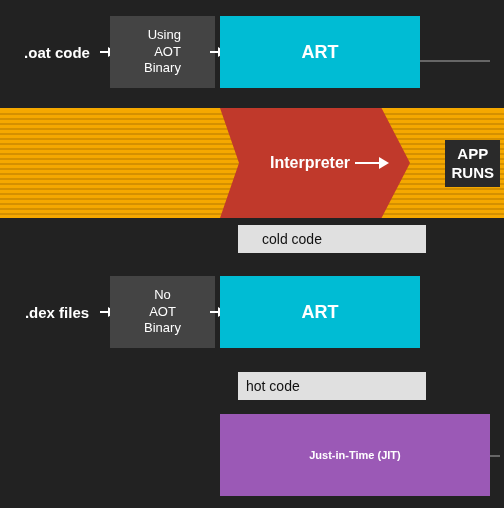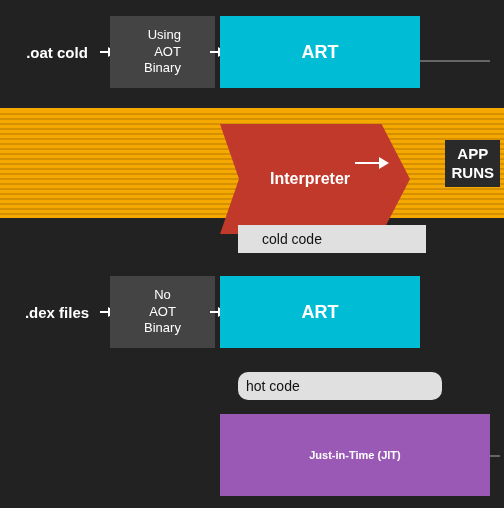--- a/index.html
+++ b/index.html
@@ -100,21 +100,20 @@
       top: 0;
       width: 190px;
       height: 110px;
       background: #c0392b;
       clip-path: polygon(0 0, 85% 0, 100% 50%, 85% 100%, 0 100%, 10% 50%);
       display: flex;
       align-items: center;
       justify-content: center;
       padding-left: 20px;
       padding-right: 30px;
-      margin-top: 16px;
     }
 
     .interpreter-label {
       color: #fff;
       font-size: 16px;
       font-weight: bold;
     }
 
     .app-runs-box {
       position: absolute;
@@ -207,29 +206,28 @@
       display: flex;
       align-items: center;
       justify-content: center;
     }
 
     
     .hot-code-label {
       position: absolute;
       top: 372px;
       left: 238px;
-      width: 204px;
+      width: 188px;
       height: 28px;
       background: #e0e0e0;
       color: #111;
       font-size: 14px;
       display: flex;
       align-items: center;
       padding-left: 8px;
-      border-radius: 10px;
     }
 
     
     .jit-section {
       position: absolute;
       top: 414px;
       left: 220px;
       width: 270px;
       height: 82px;
       background: #9b59b6;
@@ -262,21 +260,21 @@
       height: 2px;
       background: rgba(180, 120, 0, 0.5);
     }
   </style>
 </head>
 <body>
 
 <div class="diagram-container">
 
   <div class="top-section">
-    <div class="oat-label">.oat cold</div>
+    <div class="oat-label">.oat code</div>
 
     <div style="position:absolute; left:100px; top:50%; transform:translateY(-50%); display:flex; align-items:center; width:16px;">
       <div style="height:2px; background:#fff; width:8px;"></div>
       <div style="width:0;height:0;border-top:5px solid transparent;border-bottom:5px solid transparent;border-left:8px solid #fff;"></div>
     </div>
 
     <div class="using-aot-box">
       <span style="white-space:pre-line; text-align:right;">Using
 AOT
 Binary</span>

